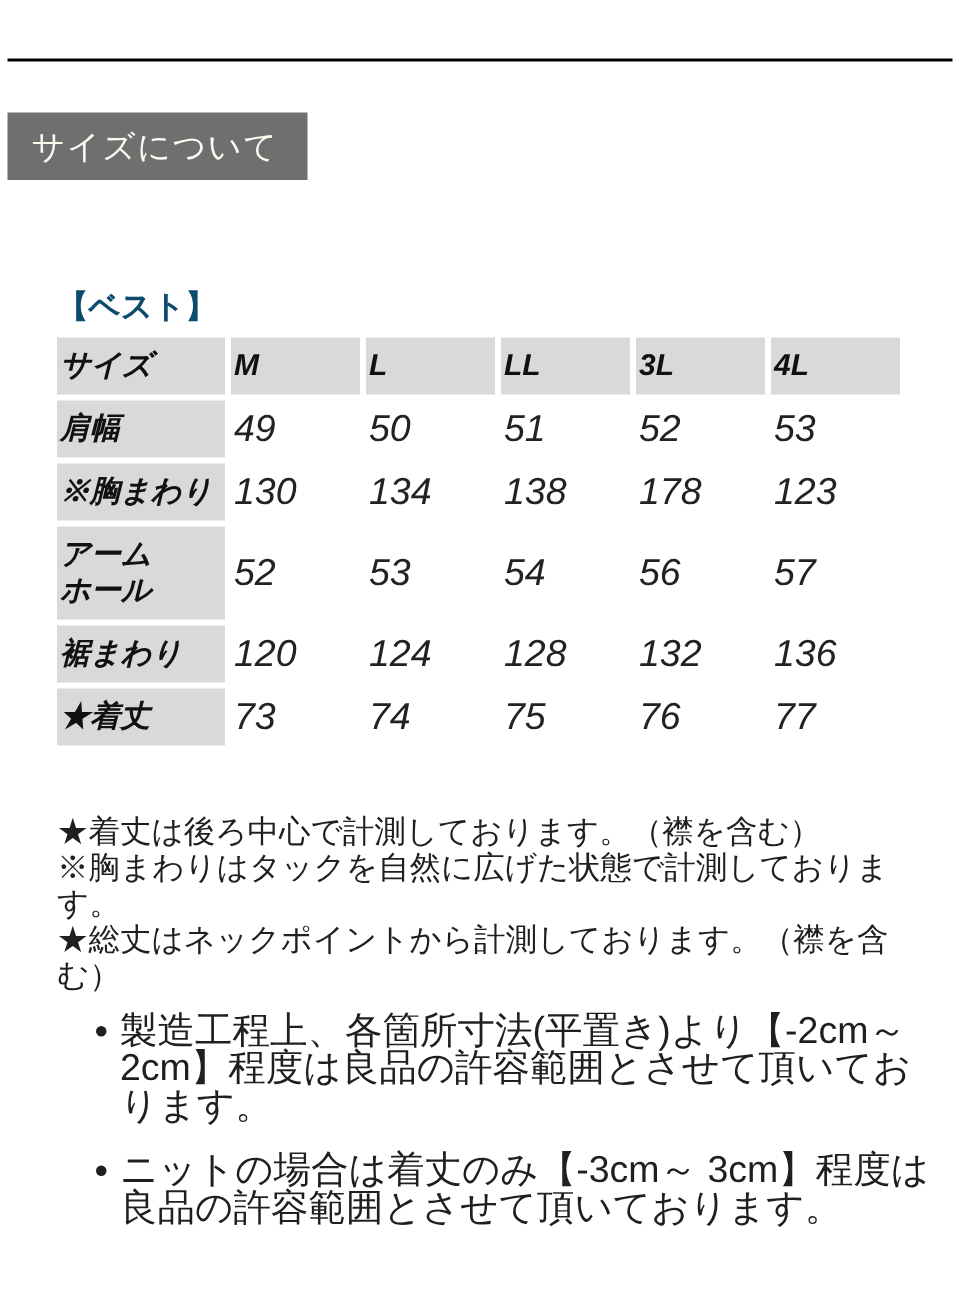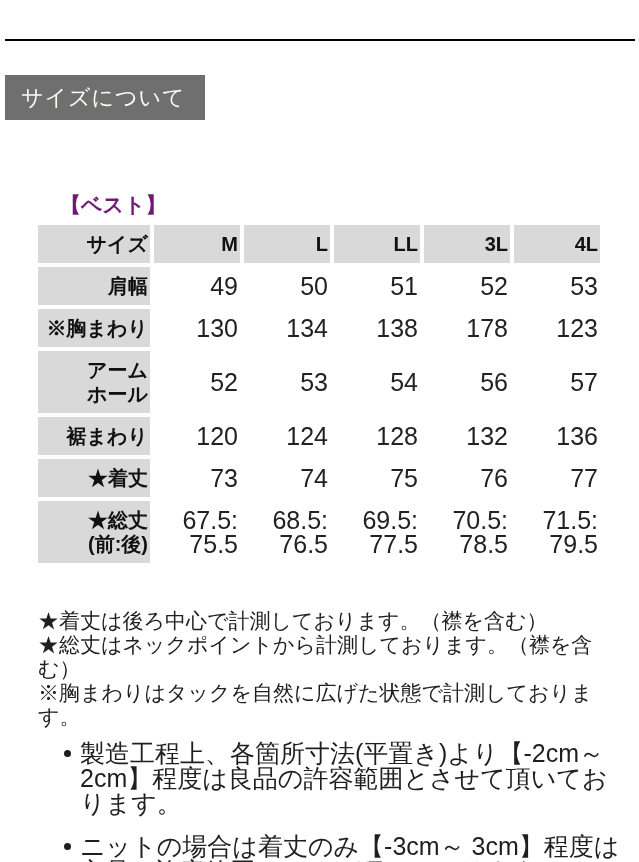--- a/index.html
+++ b/index.html
@@ -20,38 +20,39 @@
     margin: 34px 0 13px 5px;
     width: 200px; height: 45px;
     background: var(--banner-bg, #6f6f6f);
     color: var(--banner-text, #fdfaef);
     font-size: 22px;
     line-height: 45px;
     padding-left: 16px;
     letter-spacing: 1px;
   }
   .heading {
-    margin: 73px 0 0 60px;
+    margin: 73px 0 0 38px;
     font-size: 21px;
     line-height: 24px;
     font-weight: bold;
-    color: #701a75;
+    color: #0c4a6e;
   }
   table.size-table {
     border-collapse: separate;
     border-spacing: 4px;
     table-layout: fixed;
     margin: 4px 0 0 34px;
   }
   table.size-table th, table.size-table td {
-    text-align: right;
+    text-align: left;
     vertical-align: middle;
     line-height: 24px;
     padding: 7px 2px;
     white-space: pre-line;
+    font-style: italic;
   }
   table.size-table th {
     background: var(--cell-header-bg, #d9d9d9);
     font-weight: bold;
     font-size: 20px;
     color: #111111;
   }
   table.size-table td {
     background: #ffffff;
     font-size: 25px;
@@ -149,41 +150,27 @@
       <td>136</td>
     </tr>
     <tr>
       <th>★着丈</th>
       <td>73</td>
       <td>74</td>
       <td>75</td>
       <td>76</td>
       <td>77</td>
     </tr>
-    <tr>
-      <th>★総丈
-(前:後)</th>
-      <td>67.5:
-75.5</td>
-      <td>68.5:
-76.5</td>
-      <td>69.5:
-77.5</td>
-      <td>70.5:
-78.5</td>
-      <td>71.5:
-79.5</td>
-    </tr>
   </tbody>
 </table>
 
 <div class="notes">
   <div>★着丈は後ろ中心で計測しております。（襟を含む）</div>
+  <div>※胸まわりはタックを自然に広げた状態で計測しております。</div>
   <div>★総丈はネックポイントから計測しております。（襟を含む）</div>
-  <div>※胸まわりはタックを自然に広げた状態で計測しております。</div>
 </div>
 
 <ul class="bullets">
   <li>
     <span class="dot"></span>
     <span>製造工程上、各箇所寸法(平置き)より【-2cm～ 2cm】程度は良品の許容範囲とさせて頂いております。</span>
   </li>
   <li>
     <span class="dot"></span>
     <span>ニットの場合は着丈のみ【-3cm～ 3cm】程度は良品の許容範囲とさせて頂いております。</span>

